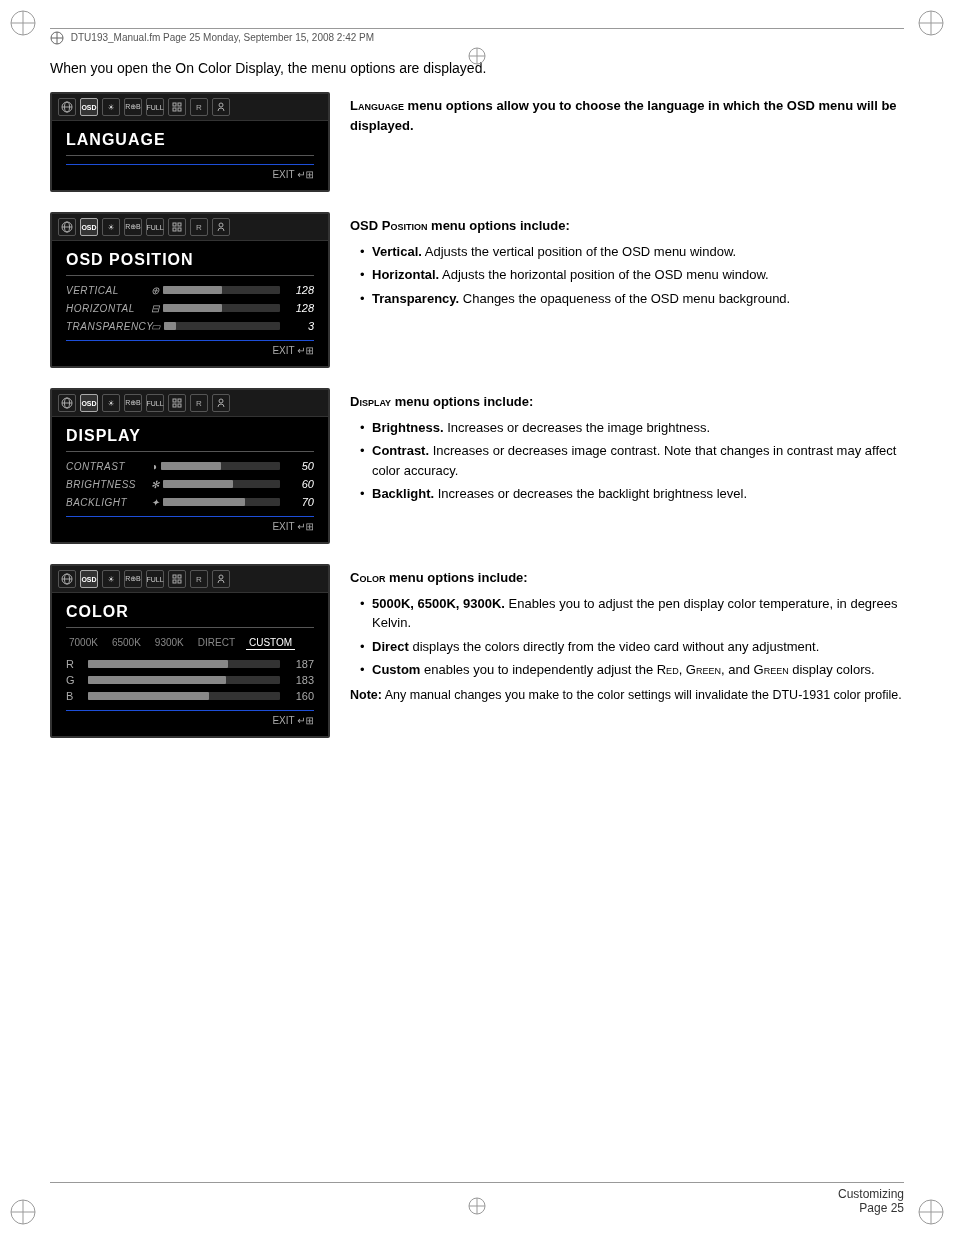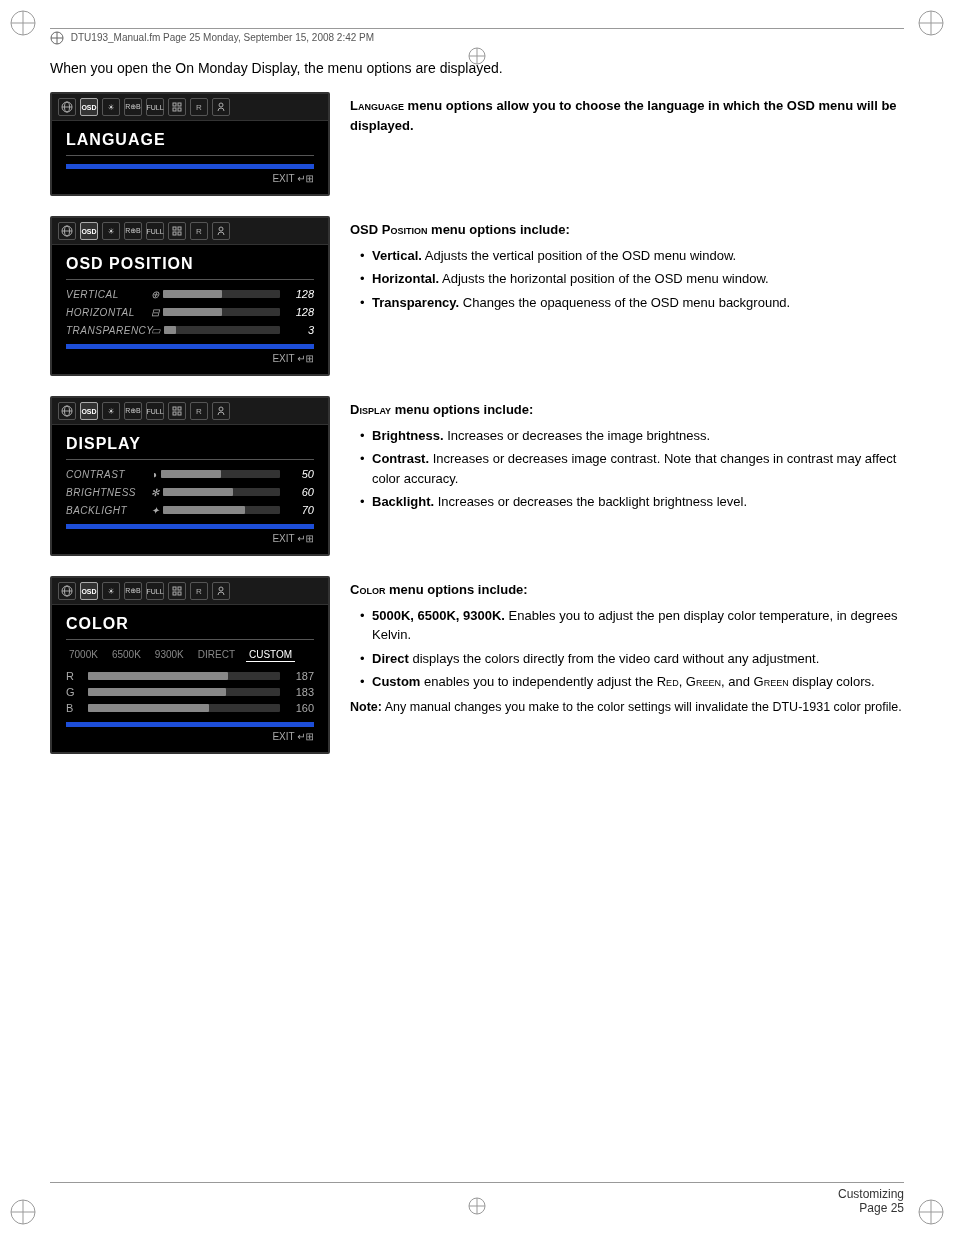--- a/index.html
+++ b/index.html
@@ -135,21 +135,21 @@
       font-size: 9px;
     }
 
     
     .osd-exit {
       text-align: right;
       color: #aaa;
       font-size: 10px;
       margin-top: 8px;
       padding-top: 4px;
-      border-top: 5px solid #1d4ed8;
+      border-top: 1px solid #1d4ed8;
     }
 
     
     .desc-col {
       flex: 1;
       font-size: 13px;
       line-height: 1.5;
       padding-top: 4px;
     }
     .desc-col .section-heading {
@@ -315,21 +315,21 @@
         <circle cx="7" cy="7" r="6" fill="none" stroke="#666" stroke-width="1"></circle>
         <line x1="7" y1="1" x2="7" y2="13" stroke="#666" stroke-width="1"></line>
         <line x1="1" y1="7" x2="13" y2="7" stroke="#666" stroke-width="1"></line>
       </svg>
     <span>DTU193_Manual.fm  Page 25  Monday, September 15, 2008  2:42 PM</span>
   </span>
 </div>
 
 <div class="main-content">
 
-  <div class="intro-line">When you open the On Monday Display, the menu options are displayed.</div>
+  <div class="intro-line">When you open the On Color Display, the menu options are displayed.</div>
 
   <div class="section-row">
 
     <div class="osd-screen">
 
       <div class="osd-toolbar">
         <div class="osd-toolbar-icon">
           <svg width="12" height="12" viewBox="0 0 12 12">
               <circle cx="6" cy="6" r="5" fill="none" stroke="#aaa" stroke-width="1"></circle>
               <ellipse cx="6" cy="6" rx="2.5" ry="5" fill="none" stroke="#aaa" stroke-width="1"></ellipse>

